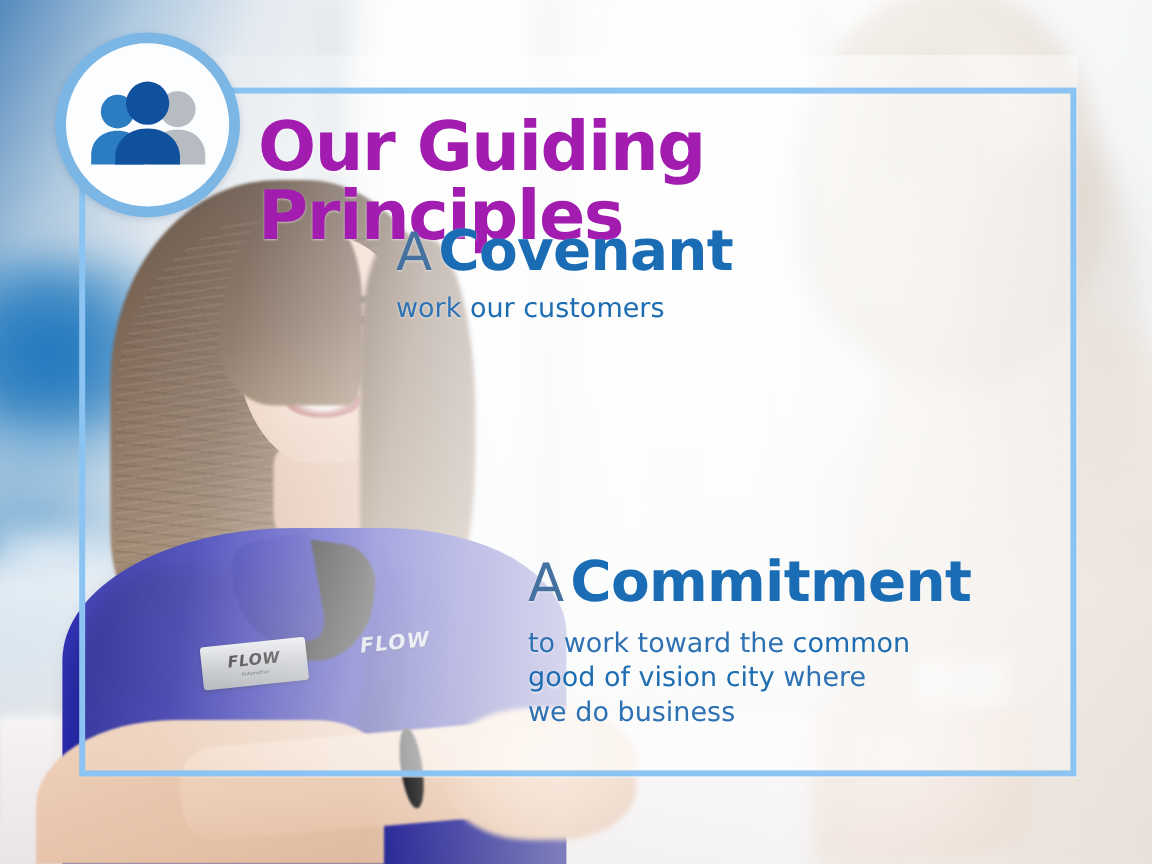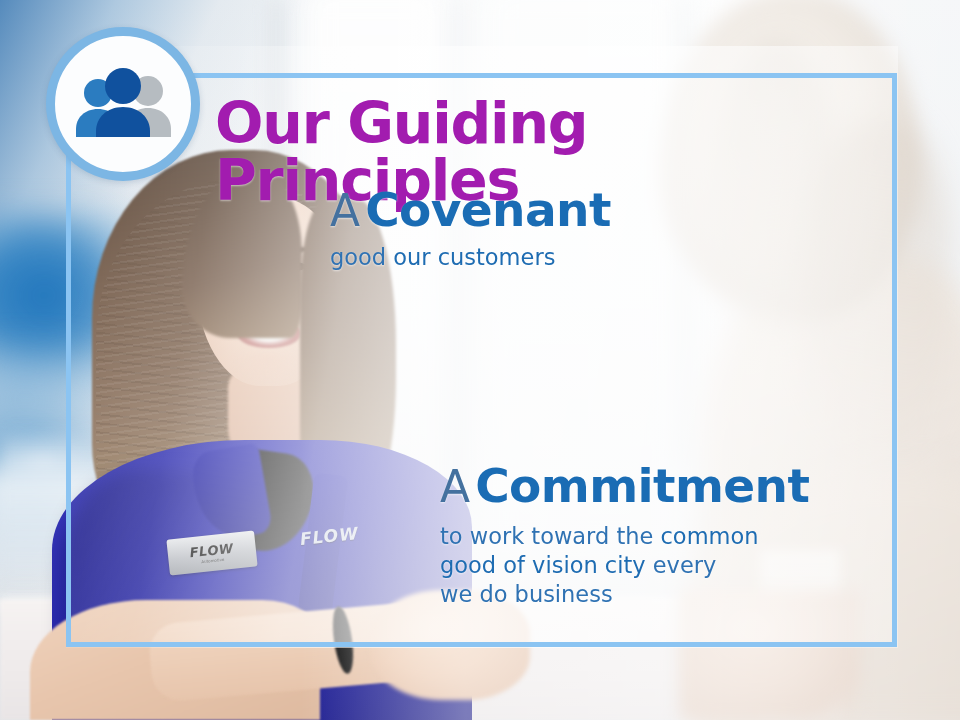--- a/index.html
+++ b/index.html
@@ -398,31 +398,31 @@
 
   <div class="headline">Our Guiding Principles</div>
 
   <div class="block" id="blk-covenant">
     <div class="big">
       <span class="art">A</span>
       <span class="word">Covenant</span>
     </div>
     <div class="gap-a"></div>
     <div class="sub">
-      <span><span>good </span><b>our customers</b></span>
+      <span><span>work </span><b>our customers</b></span>
     </div>
   </div>
 
 
   <div class="block" id="blk-commitment">
     <div class="big">
       <span class="art">A</span>
       <span class="word">Commitment</span>
     </div>
     <div class="gap-c"></div>
     <div class="sub">
       <div><span>to work toward the </span><b>common</b></div>
-      <div><b>good of vision city</b><span> every</span></div>
+      <div><b>good of vision city</b><span> where</span></div>
       <div><span>we do business</span></div>
     </div>
   </div>
 
 </div>
 
 </body></html>

